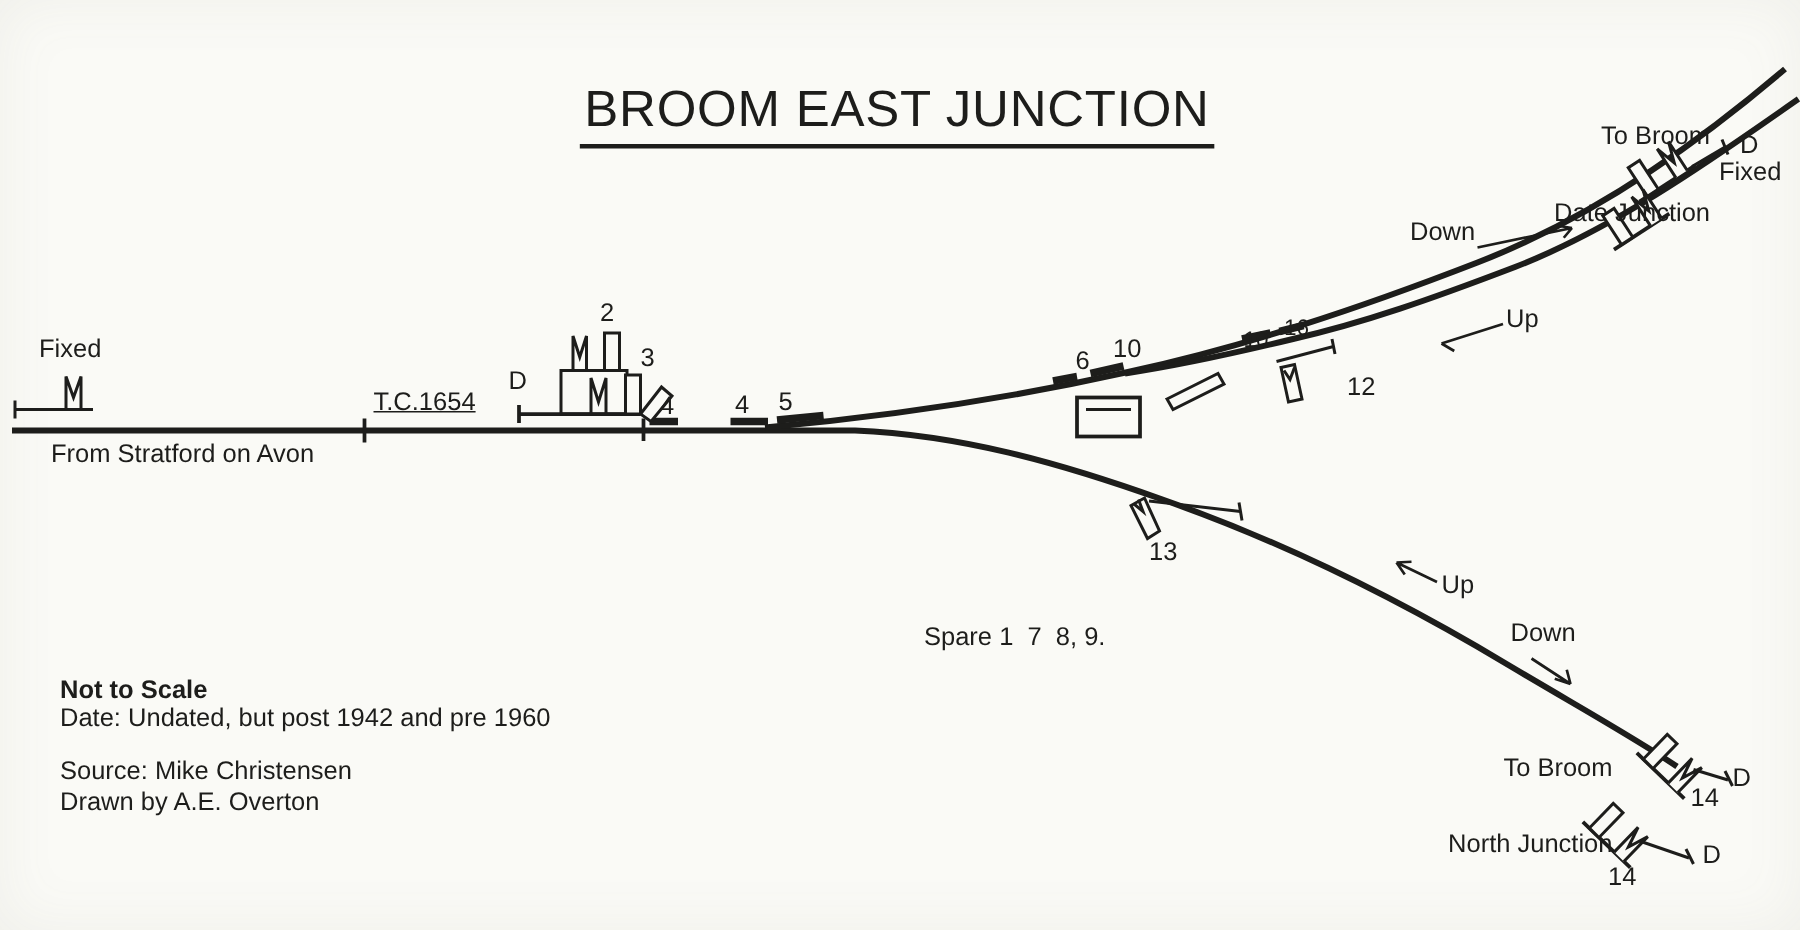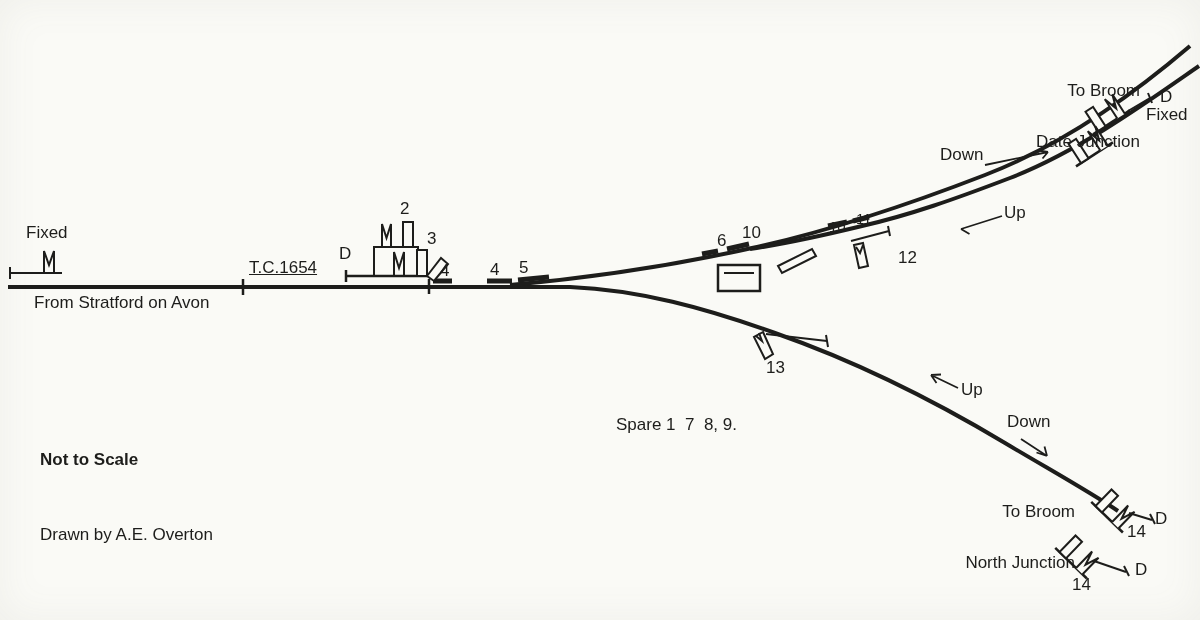--- a/index.html
+++ b/index.html
@@ -124,20 +124,21 @@
     </g>
 
     <g stroke-width="1.8">
       <path d="M985 165 L1048 152 M1048 152 L1038.5 150.5 M1048 152 L1042.5 158.5"></path>
       <path d="M1002 216 L961 229 M961 229 L970.5 226 M961 229 L969.5 234"></path>
       <path d="M958 388 L931 375 M931 375 L941 374.5 M931 375 L936.5 383"></path>
       <path d="M1021 439 L1047 456 M1047 456 L1044.5 446.5 M1047 456 L1036.5 452.5"></path>
     </g>
   </svg>
 
+  <div id="title">BROOM EAST JUNCTION</div>
 
   <div class="lbl center" style="left:985px;top:48px;width:155px;">
     <div>To Broom</div>
     <div>Date Junction</div>
   </div>
   <div class="lbl center" style="left:935px;top:469px;width:140px;">
     <div>To Broom</div>
     <div>North Junction</div>
   </div>
   <span class="lbl" style="left:34px;top:294px;">From Stratford on Avon</span>
@@ -155,25 +156,27 @@
   <span class="lbl" style="left:1135px;top:561px;">D</span>
 
   <span class="lbl" style="left:400px;top:200px;">2</span>
   <span class="lbl" style="left:427px;top:230px;">3</span>
   <span class="lbl" style="left:440px;top:262px;">4</span>
   <span class="lbl" style="left:490px;top:261px;">4</span>
   <span class="lbl" style="left:519px;top:259px;">5</span>
   <span class="lbl" style="left:717px;top:232px;">6</span>
   <span class="lbl" style="left:742px;top:224px;">10</span>
   <span class="lbl small" style="left:829px;top:219px;">10</span>
-  <span class="lbl small" style="left:856px;top:211px;">11</span>
+  <span class="lbl small" style="left:856px;top:211px;">16</span>
   <span class="lbl" style="left:866px;top:249px;padding-left:32px;">12</span>
   <span class="lbl" style="left:766px;top:359px;">13</span>
   <span class="lbl" style="left:1127px;top:523px;">14</span>
   <span class="lbl" style="left:1072px;top:576px;">14</span>
 
   <span class="lbl" style="left:249px;top:259px;text-decoration:underline;">T.C.1654</span>
   <span class="lbl" style="left:616px;top:416px;text-align:right;">Spare 1  7  8, 9.</span>
 
   <span class="lbl bold" style="left:40px;top:451px;">Not to Scale</span>
+  <span class="lbl" style="left:40px;top:470px;">Date: Undated, but post 1942 and pre 1960</span>
+  <span class="lbl" style="left:40px;top:505px;">Source: Mike Christensen</span>
   <span class="lbl tiny" style="left:40px;top:527px;">Drawn by A.E. Overton</span>
 
 </div>
 
 </body></html>

